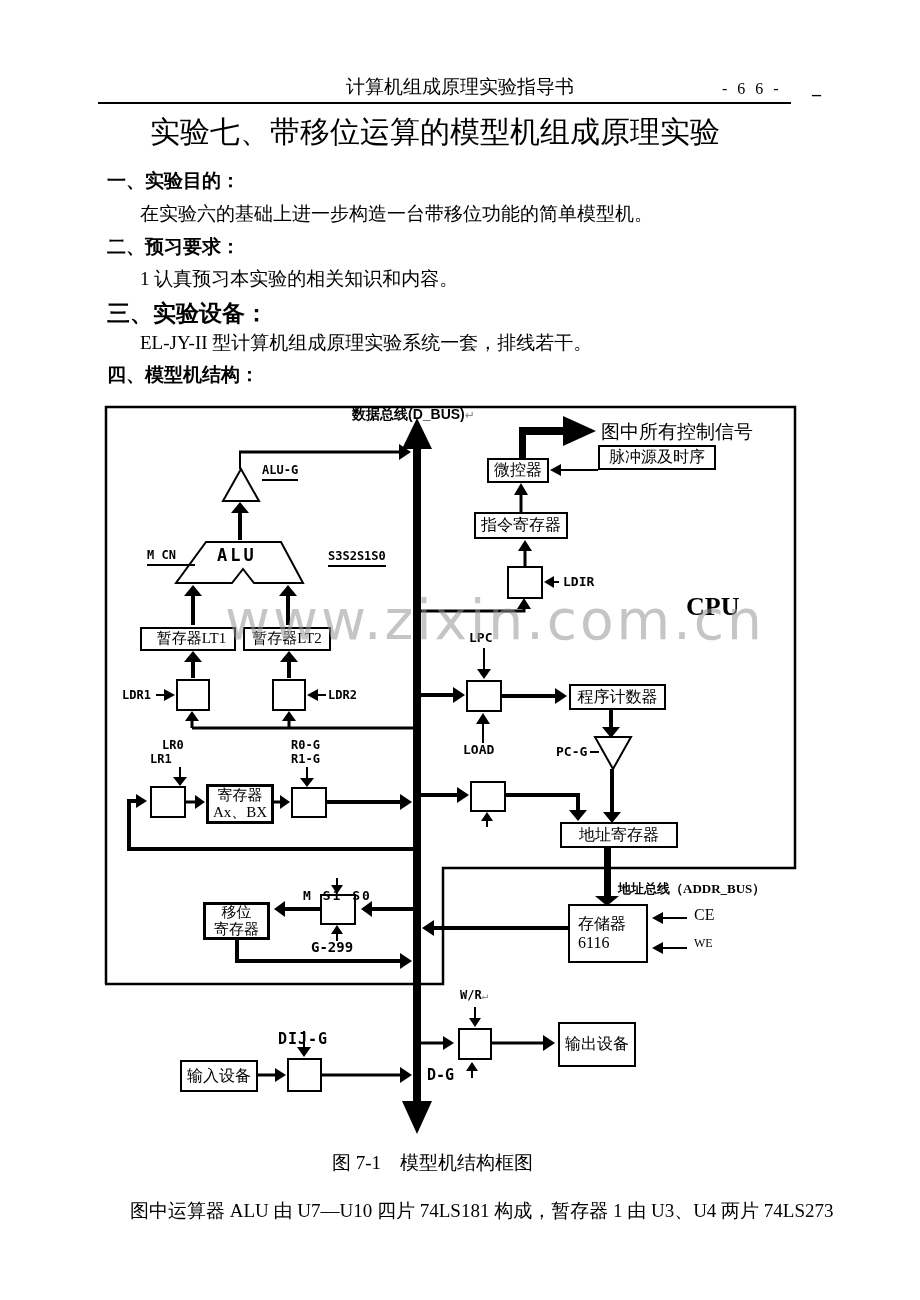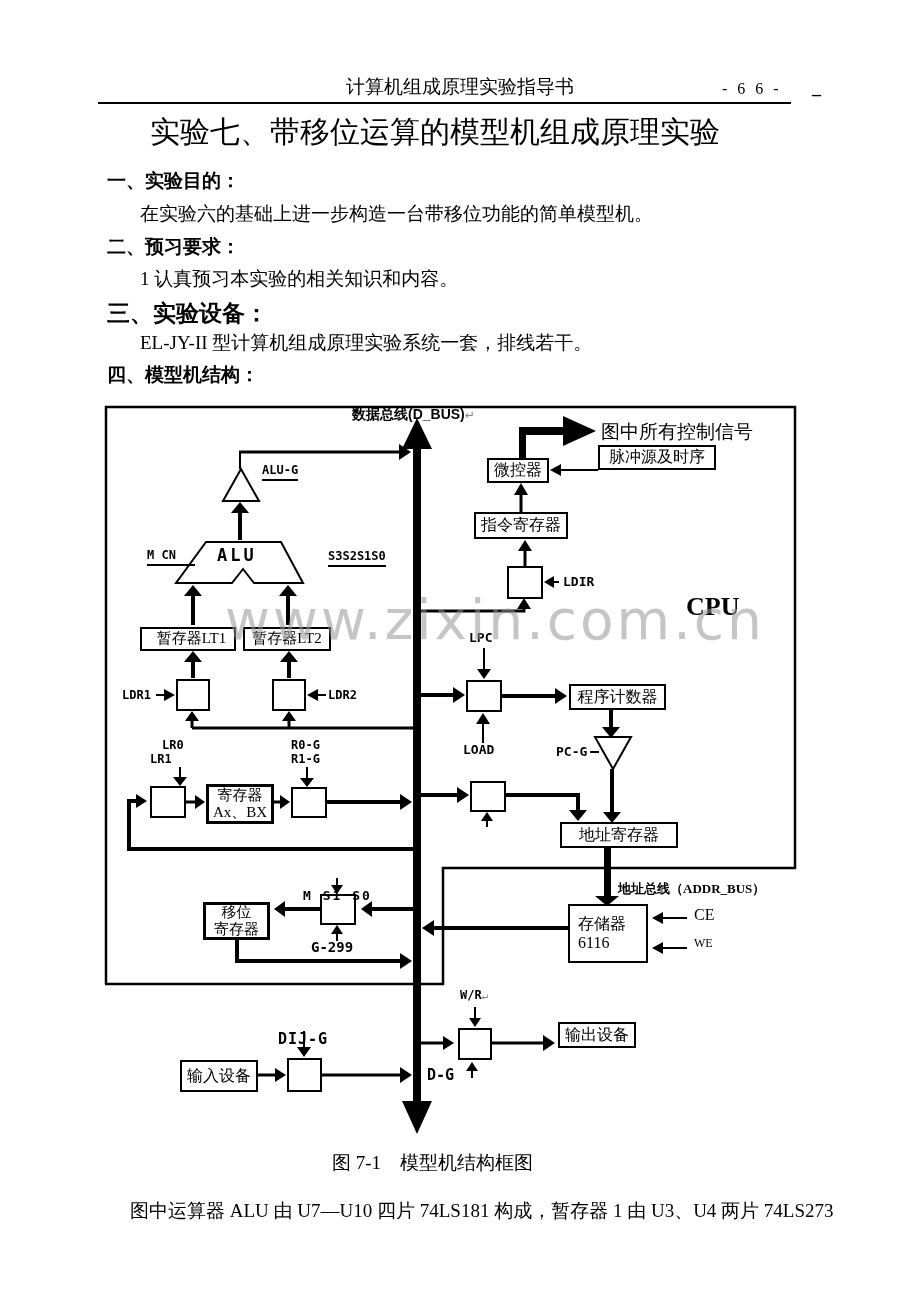--- a/index.html
+++ b/index.html
@@ -213,21 +213,21 @@
   <div class="box thick" style="left:203px;top:902px;width:67px;height:38px;font-size:15px;">
     <span>移位</span>
     <span>寄存器</span>
   </div>
 
   <div class="sq" style="left:287px;top:1058px;width:35px;height:34px;"></div>
   <div class="box" style="left:180px;top:1060px;width:78px;height:32px;">
     <span>输入设备</span>
   </div>
   <div class="sq" style="left:458px;top:1028px;width:34px;height:32px;"></div>
-  <div class="box" style="left:558px;top:1022px;width:78px;height:26px;">
+  <div class="box" style="left:558px;top:1022px;width:78px;height:45px;">
     <span>输出设备</span>
   </div>
 
   <div class="lbl sans" style="left:352px;top:406px;font-size:14px;font-weight:bold;">
     <span>数据总线(D_BUS)</span><span style="color:#888;font-weight:normal;font-size:12px;">↵</span>
   </div>
   <div class="lbl serif" style="left:601px;top:419px;font-size:19px;">图中所有控制信号</div>
   <div class="lbl serif" style="left:686px;top:592px;font-size:26px;font-weight:bold;">CPU</div>
 
   <div class="lbl mono under" style="left:262px;top:463px;font-size:12px;">ALU-G</div>

